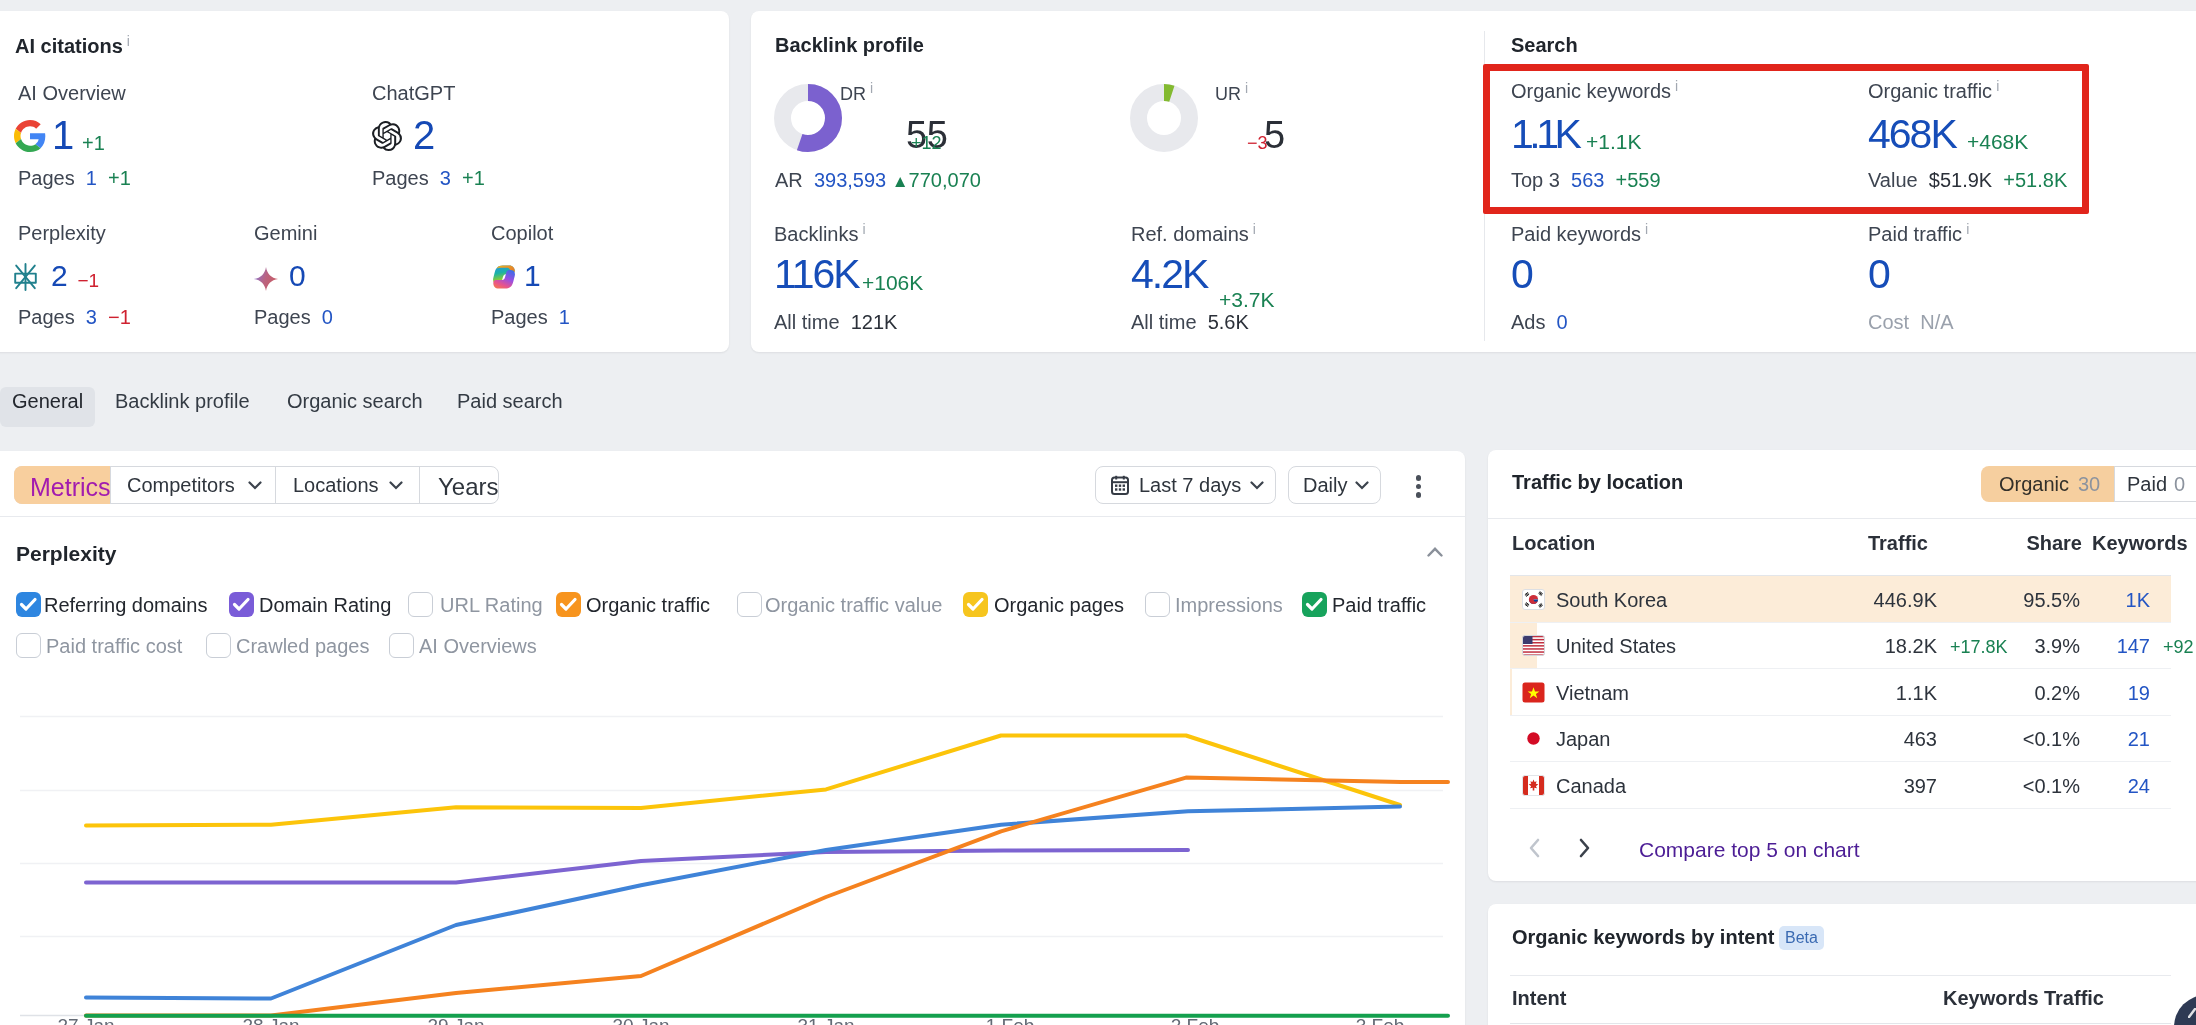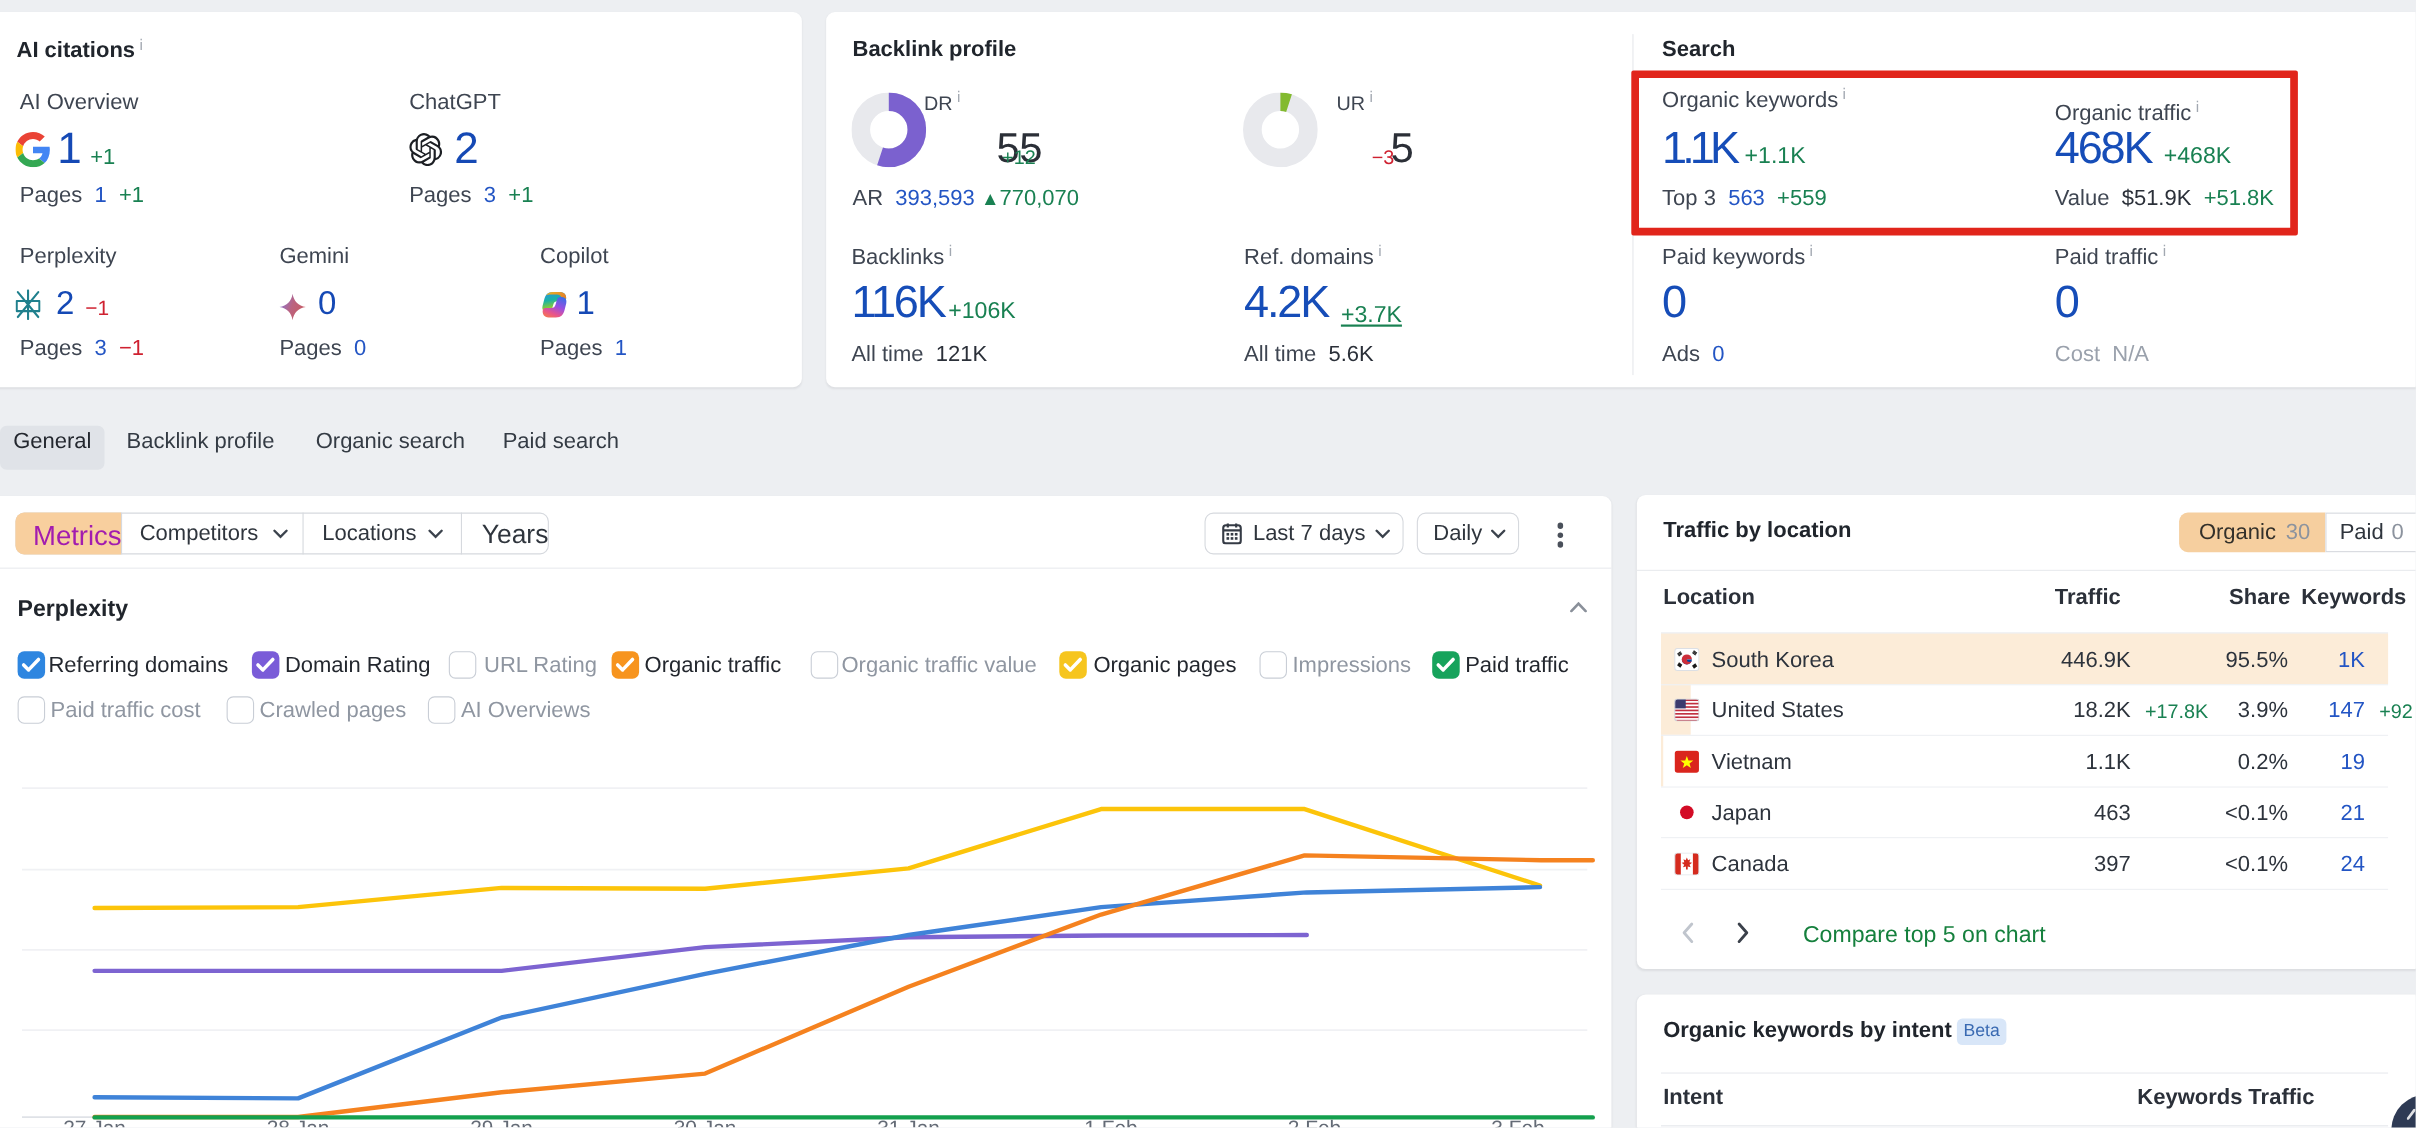--- a/index.html
+++ b/index.html
@@ -119,32 +119,32 @@
 <div class="abs lh1 numd" style="left:1216px; top:116px;">5</div>
 <div class="abs lh1 red" style="left:1247px; top:133.6px; font-size:18px;">−3</div>
 
 <div class="abs lh1 t-label" style="left:774px; top:224px;">Backlinks<sup class="i">i</sup></div>
 <div class="abs lh1 num" style="left:774px; top:254.2px;">116K</div>
 <div class="abs lh1 green d2" style="left:862px; top:271.9px;">+106K</div>
 <div class="abs lh1 t-label" style="left:774px; top:312px;">All time&nbsp; <span class="dark">121K</span></div>
 
 <div class="abs lh1 t-label" style="left:1131px; top:224px;">Ref. domains<sup class="i">i</sup></div>
 <div class="abs lh1 num" style="left:1131px; top:254.2px;">4.2K</div>
-<div class="abs lh1 green d2" style="left:1219px; top:276px;text-decoration:underline;">+3.7K</div>
+<div class="abs lh1 green d2" style="left:1219px; top:289px;">+3.7K</div>
 <div class="abs lh1 t-label" style="left:1131px; top:312px;">All time&nbsp; <span class="dark">5.6K</span></div>
 
 <div class="abs lh1 t-title" style="left:1511px; top:34.6px;">Search</div>
 <div class="abs" style="left:1483px; top:64px; width:606px; height:150px; border:7px solid #e1251b; border-radius:2px;"></div>
 
 <div class="abs lh1 t-label" style="left:1511px; top:81px;">Organic keywords<sup class="i">i</sup></div>
 <div class="abs lh1 num" style="left:1511px; top:113.5px; letter-spacing:-4.5px;">1.1K</div>
 <div class="abs lh1 green d2" style="left:1586px; top:131.2px;">+1.1K</div>
 <div class="abs lh1 t-label" style="left:1511px; top:169.5px;">Top 3&nbsp; <span class="blue">563</span>&nbsp; <span class="green">+559</span></div>
 
-<div class="abs lh1 t-label" style="left:1868px; top:81px;margin-top:12px;">Organic traffic<sup class="i">i</sup></div>
+<div class="abs lh1 t-label" style="left:1868px; top:81px;">Organic traffic<sup class="i">i</sup></div>
 <div class="abs lh1 num" style="left:1868px; top:113.5px;">468K</div>
 <div class="abs lh1 green d2" style="left:1967px; top:131.2px;">+468K</div>
 <div class="abs lh1 t-label" style="left:1868px; top:169.5px;">Value&nbsp; <span class="dark">$51.9K</span>&nbsp; <span class="green">+51.8K</span></div>
 
 <div class="abs lh1 t-label" style="left:1511px; top:224px;">Paid keywords<sup class="i">i</sup></div>
 <div class="abs lh1 num" style="left:1511px; top:254.2px;">0</div>
 <div class="abs lh1 t-label" style="left:1511px; top:312px;">Ads&nbsp; <span class="blue">0</span></div>
 
 <div class="abs lh1 t-label" style="left:1868px; top:224px;">Paid traffic<sup class="i">i</sup></div>
 <div class="abs lh1 num" style="left:1868px; top:254.2px;">0</div>
@@ -407,21 +407,21 @@
 <div class="rnum" style="left:1827px; top:776px;">397</div>
 <div class="rnum" style="left:1970px; top:776px;">&lt;0.1%</div>
 <div class="rkw" style="left:2070px; top:776px;">24</div>
 
 <svg class="abs" style="left:1528px; top:838px;" width="12" height="20" viewBox="0 0 12 20">
     <path d="M10 2 L3 10 L10 18" fill="none" stroke="#c0c5cd" stroke-width="2.6" stroke-linecap="round" stroke-linejoin="round"></path>
   </svg>
 <svg class="abs" style="left:1579px; top:838px;" width="12" height="20" viewBox="0 0 12 20">
     <path d="M2 2 L9 10 L2 18" fill="none" stroke="#3b414b" stroke-width="2.6" stroke-linecap="round" stroke-linejoin="round"></path>
   </svg>
-<div class="abs lh1" style="left:1639px; top:839px; font-size:21px; color:#15803d;">Compare top 5 on chart</div>
+<div class="abs lh1" style="left:1639px; top:839px; font-size:21px; color:#4c1d95;">Compare top 5 on chart</div>
 
 <div class="card" style="left:1488px; top:904px; width:720px; height:200px; border-radius:8px;"></div>
 <div class="abs lh1" style="left:1512px; top:926.5px; font-size:20px; font-weight:bold; color:#20252c;">Organic keywords by intent</div>
 <div class="abs" style="left:1779px; top:926px; height:24px; padding:0 6px; background:#d8e6f8; border-radius:5px; font-size:16px; color:#3a6ab2; line-height:24px;">Beta</div>
 
 <div class="abs" style="left:1510px; top:975px; width:661px; height:1px; background:#e8eaee;"></div>
 <div class="abs lh1" style="left:1512px; top:988px; font-size:20px; font-weight:bold; color:#2b3039;">Intent</div>
 <div class="abs lh1" style="left:1943px; top:988px; width:80px; text-align:right; font-size:20px; font-weight:bold; color:#2b3039;">Keywords</div>
 <div class="abs lh1" style="left:2024px; top:988px; width:80px; text-align:right; font-size:20px; font-weight:bold; color:#2b3039;">Traffic</div>
 <div class="abs" style="left:1510px; top:1023px; width:661px; height:1px; background:#e3e6ea;"></div>

